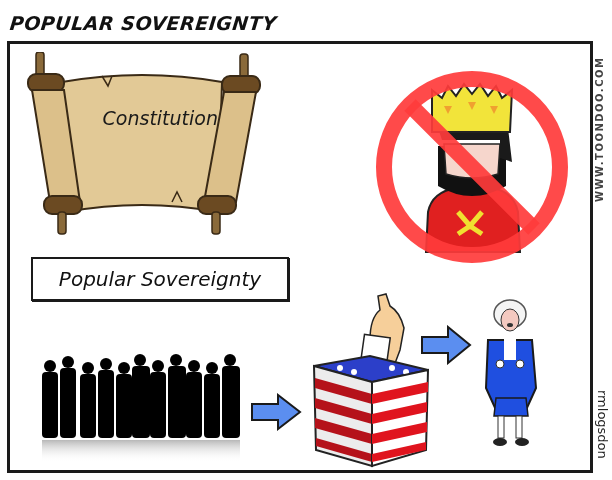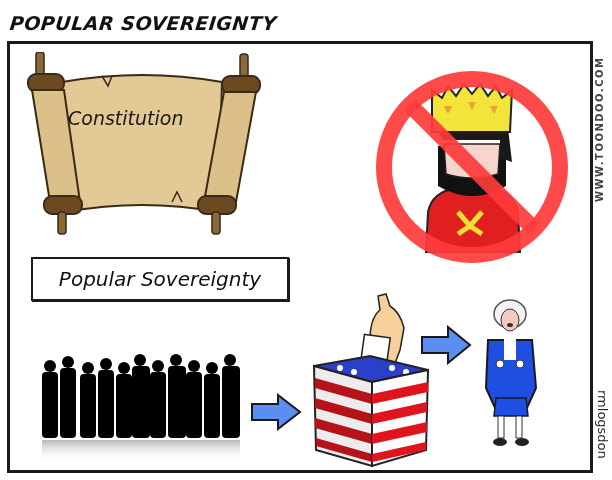--- a/index.html
+++ b/index.html
@@ -19,21 +19,21 @@
     font-family:"DejaVu Sans", sans-serif; font-weight:bold; font-size:10px;
     letter-spacing:1.5px; color:#444; text-align:center;
   }
   .author-credit {
     position:absolute; right:2px; top:378px; width:18px; height:92px;
     writing-mode:vertical-rl;
     font-family:"DejaVu Sans", sans-serif; font-size:13px; color:#222; text-align:center;
   }
   .scroll { position:absolute; left:22px; top:52px; width:240px; height:184px; }
   .scroll-text {
-    position:absolute; left:46px; top:55px; width:150px; text-align:left;
+    position:absolute; left:46px; top:55px; width:150px; text-align:right;
     font-family:"DejaVu Sans", sans-serif; font-style:italic; font-size:19px; color:#1a1a1a;
   }
   .caption-box {
     position:absolute; left:31px; top:257px; width:254px; height:40px;
     border:2px solid #1a1a1a; box-shadow:1px 1px 0 #1a1a1a;
     display:flex; align-items:center; justify-content:center;
     font-family:"DejaVu Sans", sans-serif; font-style:italic; font-size:20px; color:#111; background:#fff;
   }
   .king { position:absolute; left:372px; top:62px; width:200px; height:210px; }
   .crowd { position:absolute; left:36px; top:352px; width:210px; height:110px; }

